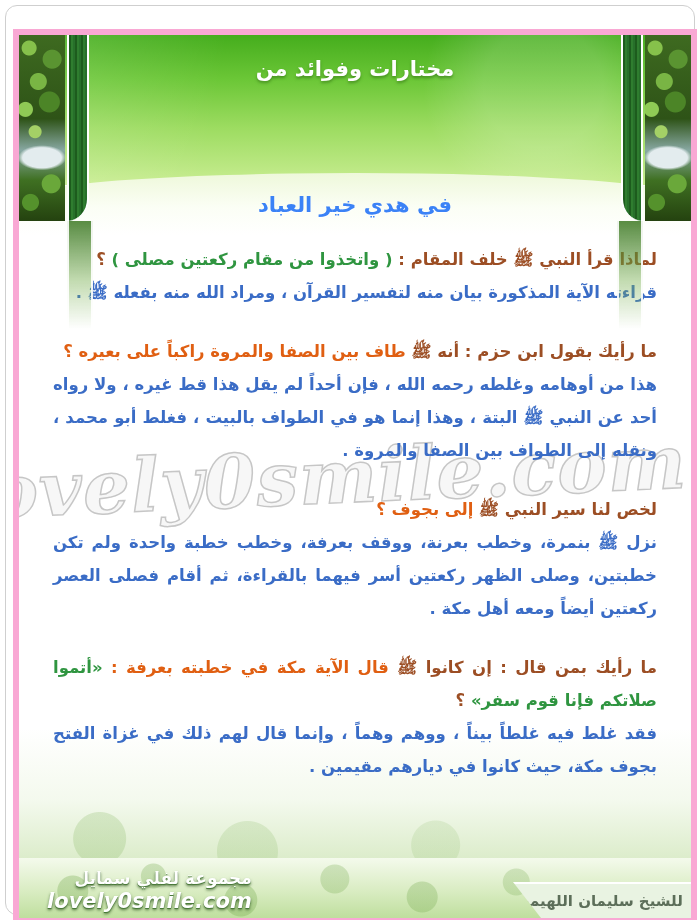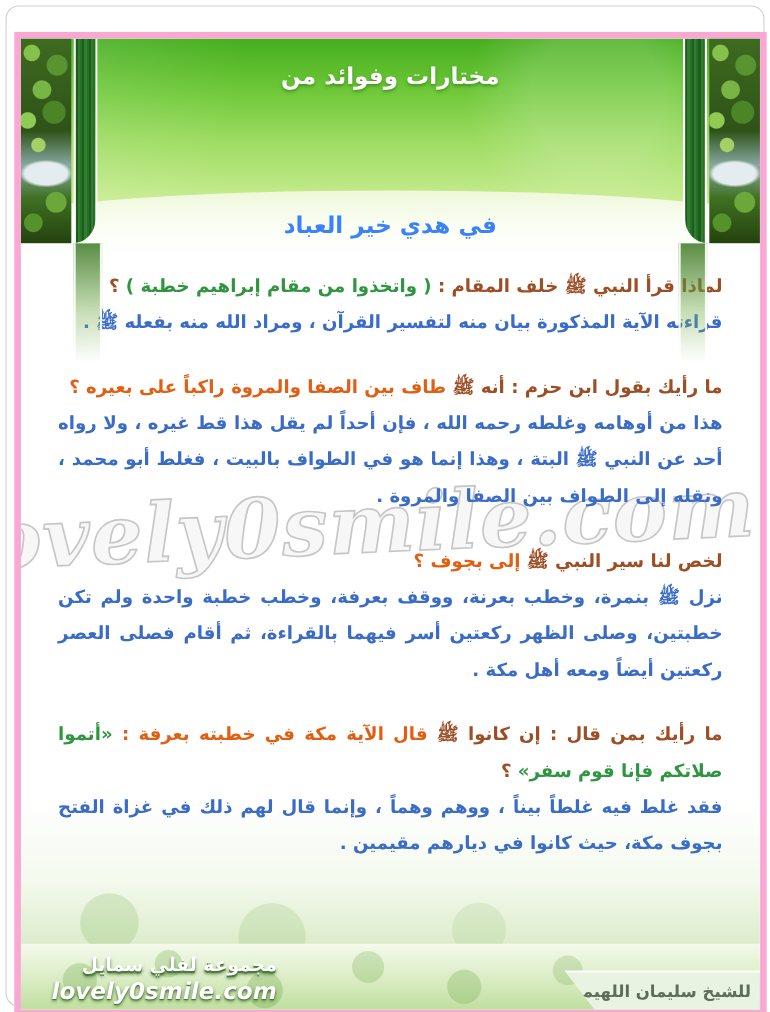--- a/index.html
+++ b/index.html
@@ -176,21 +176,21 @@
     </div>
   </div>
 
   <div class="fade-stripe left"></div>
   <div class="fade-stripe right"></div>
 
   <div class="watermark">lovely0smile.com</div>
 
   <main class="qa-wrap" id="qa-wrap">
       <section class="qa-section">
-        <p class="q"><span class="q-brown">لماذا قرأ النبي ﷺ خلف المقام : </span><span class="q-green">( واتخذوا من مقام إبراهيم خطبة )</span><span class="q-brown"> ؟</span></p>
+        <p class="q"><span class="q-brown">لماذا قرأ النبي ﷺ خلف المقام : </span><span class="q-green">( واتخذوا من مقام ركعتين مصلى )</span><span class="q-brown"> ؟</span></p>
         <p class="a">قراءته الآية المذكورة بيان منه لتفسير القرآن ، ومراد الله منه بفعله ﷺ .</p>
       </section>
       <section class="qa-section">
         <p class="q"><span class="q-brown">ما رأيك بقول ابن حزم : أنه ﷺ </span><span class="q-orange">طاف بين الصفا والمروة راكباً على بعيره ؟</span></p>
         <p class="a">هذا من أوهامه وغلطه رحمه الله ، فإن أحداً لم يقل هذا قط غيره ، ولا رواه أحد عن النبي ﷺ البتة ، وهذا إنما هو في الطواف بالبيت ، فغلط أبو محمد ، ونقله إلى الطواف بين الصفا والمروة .</p>
       </section>
       <section class="qa-section">
       </section>
       <section class="qa-section">
         <p class="q"><span class="q-brown">لخص لنا سير النبي ﷺ </span><span class="q-orange">إلى بجوف ؟</span></p>

